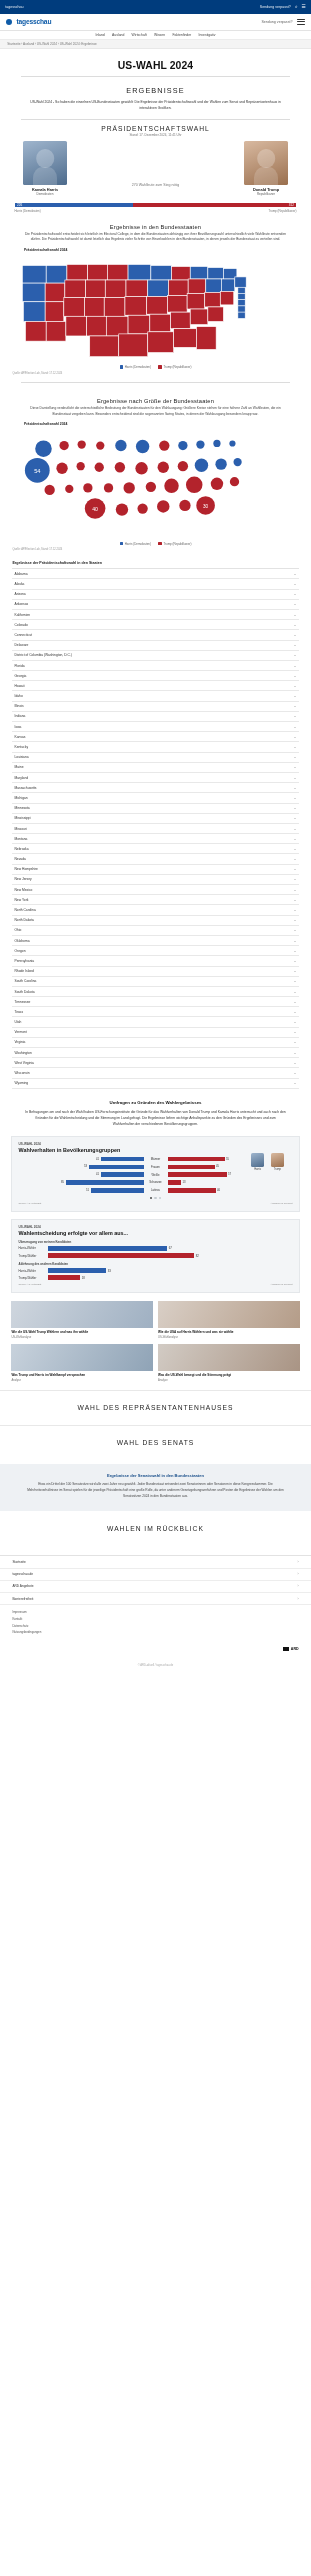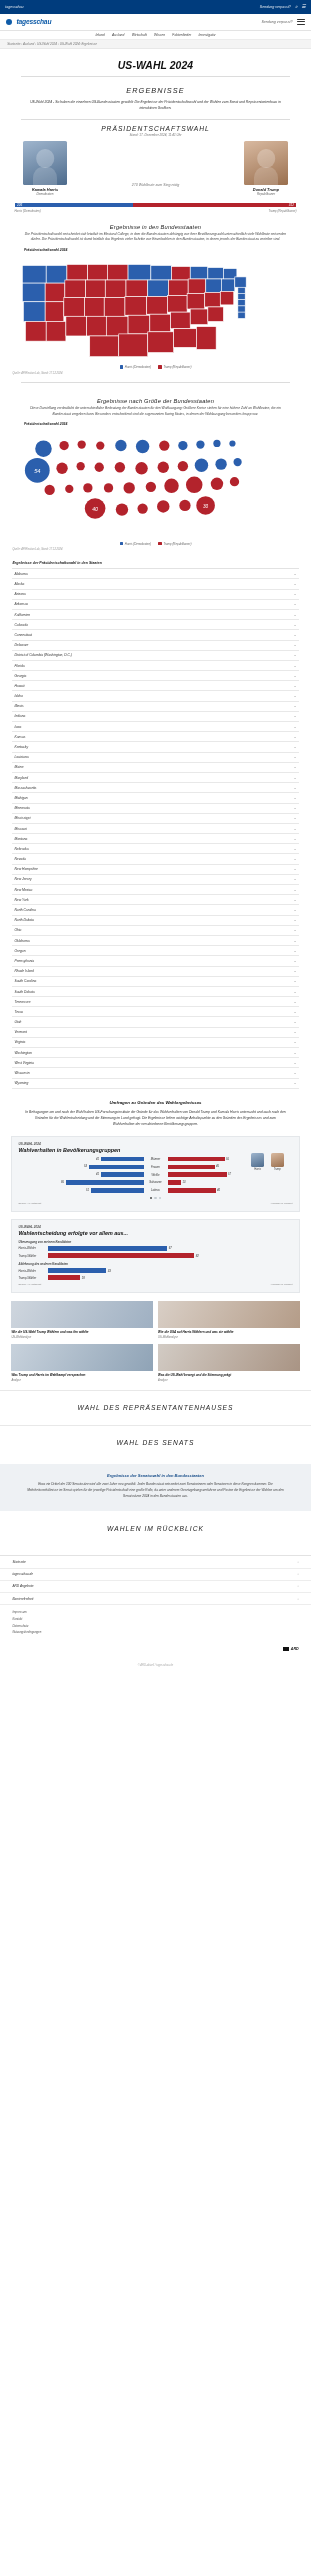--- a/index.html
+++ b/index.html
@@ -5,21 +5,21 @@
   * { box-sizing: border-box; }
   html, body { margin:0; padding:0; }
   body {
     width: 311px;
     font-family: "Liberation Sans", sans-serif;
     background: #ffffff;
     color: #1a1a1a;
     font-size: 5.7px;
     -webkit-font-smoothing: antialiased;
   }
-  .page { width:311px; overflow:hidden;font-style:italic; }
+  .page { width:311px; overflow:hidden; }
 
   
   .topbar {
     height: 13.5px;
     background: #003c7d;
     display:flex; align-items:center;
     padding: 0 5.2px;
     color:#fff;
     font-size: 4.1px;
     gap: 4.1px;

